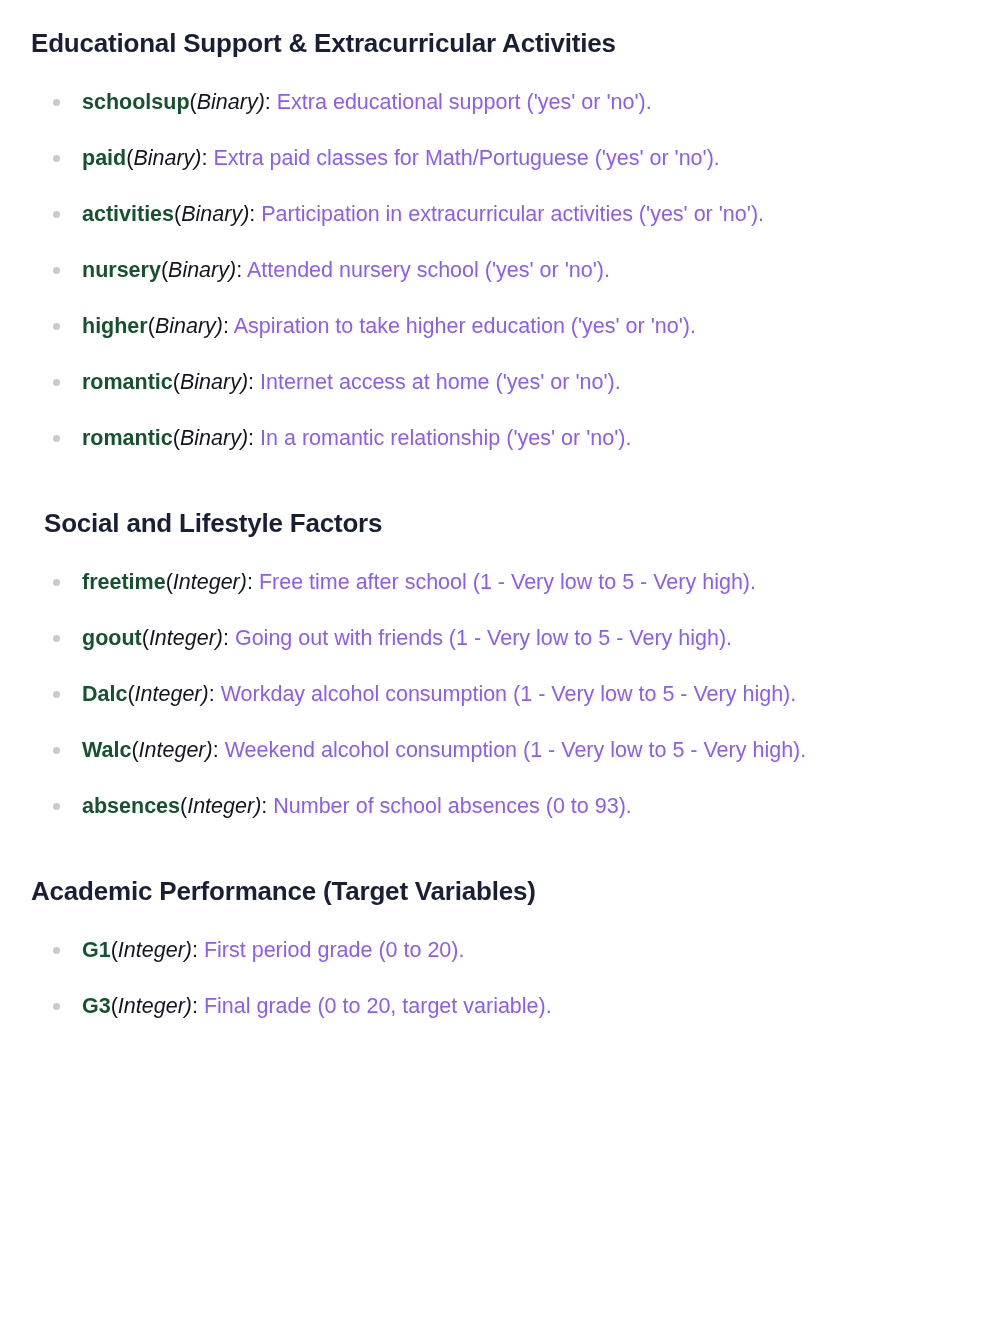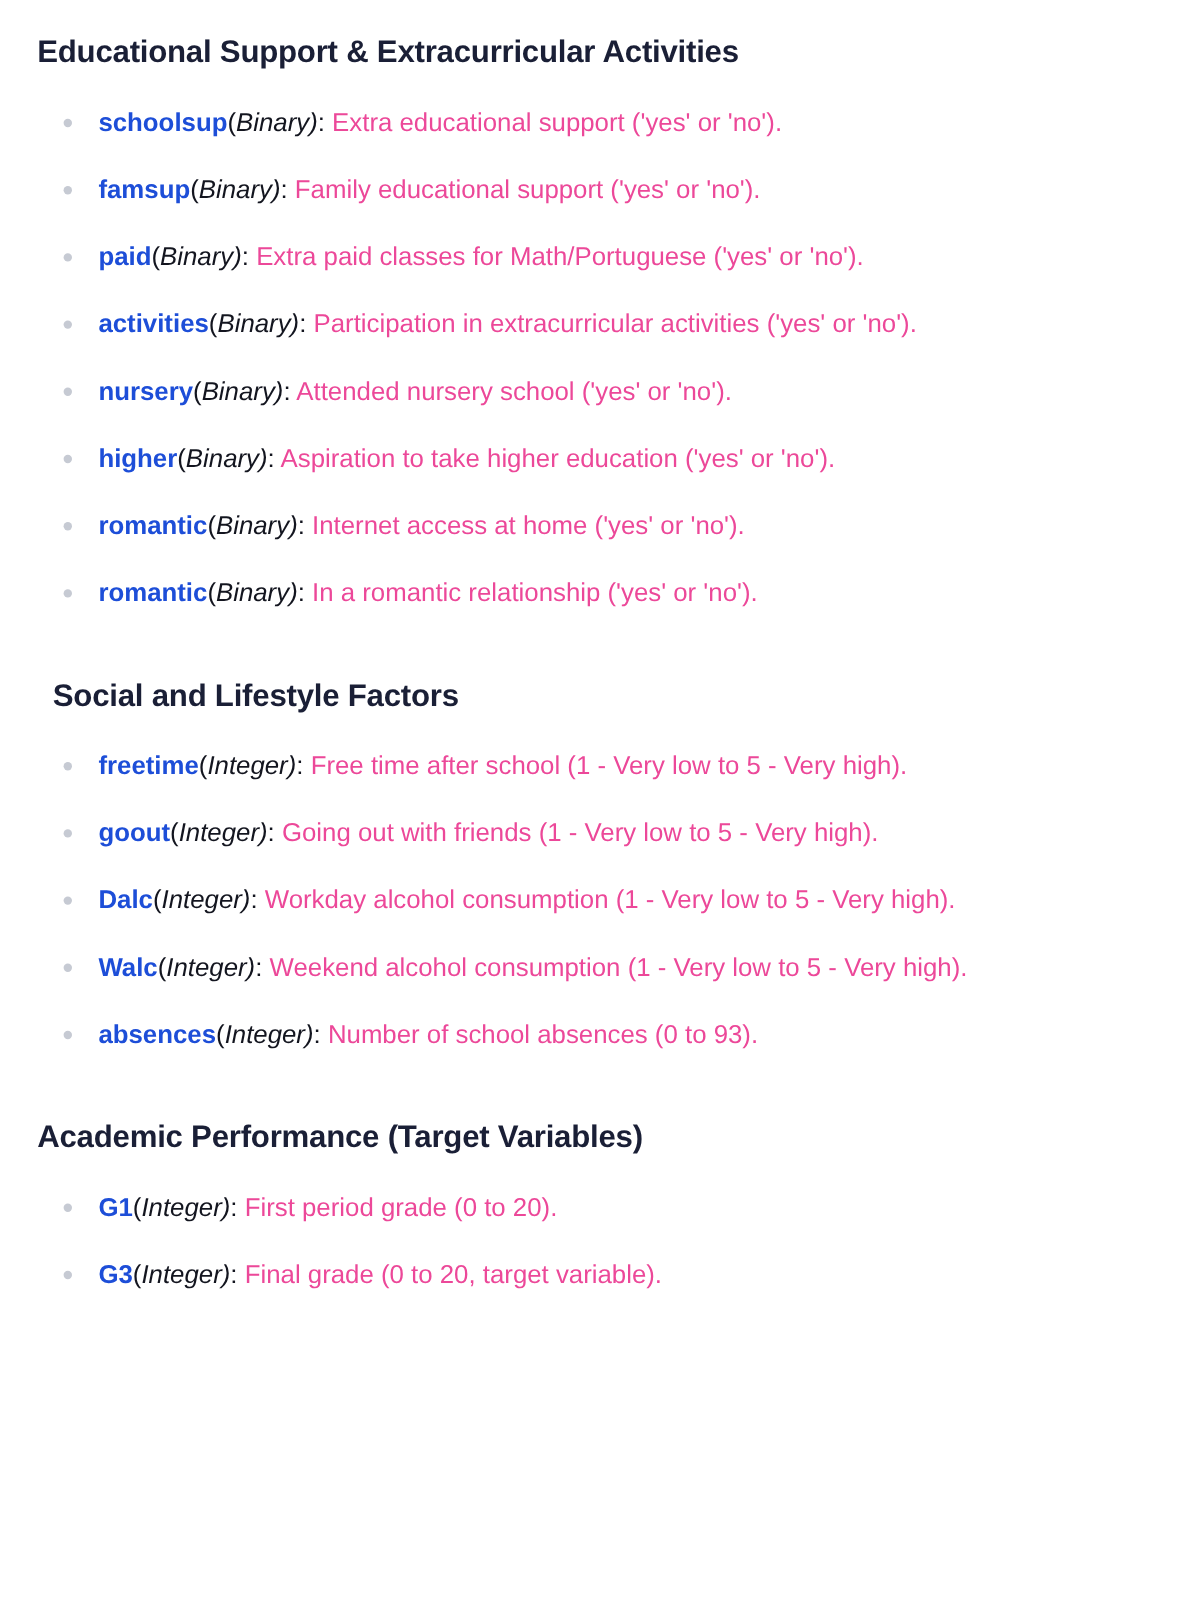--- a/index.html
+++ b/index.html
@@ -62,48 +62,45 @@
     position: absolute;
     left: 37px;
     top: 11px;
     width: 7px;
     height: 7px;
     border-radius: 50%;
     background: #c6cad3;
   }
   .feat-name {
     font-weight: bold;
-    color: #1d4ed8;
+    color: #14532d;
   }
   .feat-type-wrap {
     color: #13151f;
   }
   .feat-type {
     font-style: italic;
   }
   .paren-close-italic {
     font-style: italic;
   }
   .feat-desc {
-    color: #ec4899;
+    color: #8b5cf6;
   }
 </style>
 </head>
 <body>
 
 <div class="page">
 
   <div class="section section-1">
     <h2 class="section-heading">Educational Support &amp; Extracurricular Activities</h2>
     <ul class="feature-list">
       <li class="feature-item">
         <span class="bullet-dot"></span><span class="feat-name">schoolsup</span><span class="feat-type-wrap">(</span><span class="feat-type">Binary</span><span class="paren-close-italic">)</span><span>: </span><span class="feat-desc">Extra educational support ('yes' or 'no').</span>
-      </li>
-      <li class="feature-item">
-        <span class="bullet-dot"></span><span class="feat-name">famsup</span><span class="feat-type-wrap">(</span><span class="feat-type">Binary</span><span class="paren-close-italic">)</span><span>: </span><span class="feat-desc">Family educational support ('yes' or 'no').</span>
       </li>
       <li class="feature-item">
         <span class="bullet-dot"></span><span class="feat-name">paid</span><span class="feat-type-wrap">(</span><span class="feat-type">Binary</span><span class="paren-close-italic">)</span><span>: </span><span class="feat-desc">Extra paid classes for Math/Portuguese ('yes' or 'no').</span>
       </li>
       <li class="feature-item">
         <span class="bullet-dot"></span><span class="feat-name">activities</span><span class="feat-type-wrap">(</span><span class="feat-type">Binary</span><span class="paren-close-italic">)</span><span>: </span><span class="feat-desc">Participation in extracurricular activities ('yes' or 'no').</span>
       </li>
       <li class="feature-item">
         <span class="bullet-dot"></span><span class="feat-name">nursery</span><span class="feat-type-wrap">(</span><span class="feat-type">Binary</span><span class="paren-close-italic">)</span><span>: </span><span class="feat-desc">Attended nursery school ('yes' or 'no').</span>
       </li>

